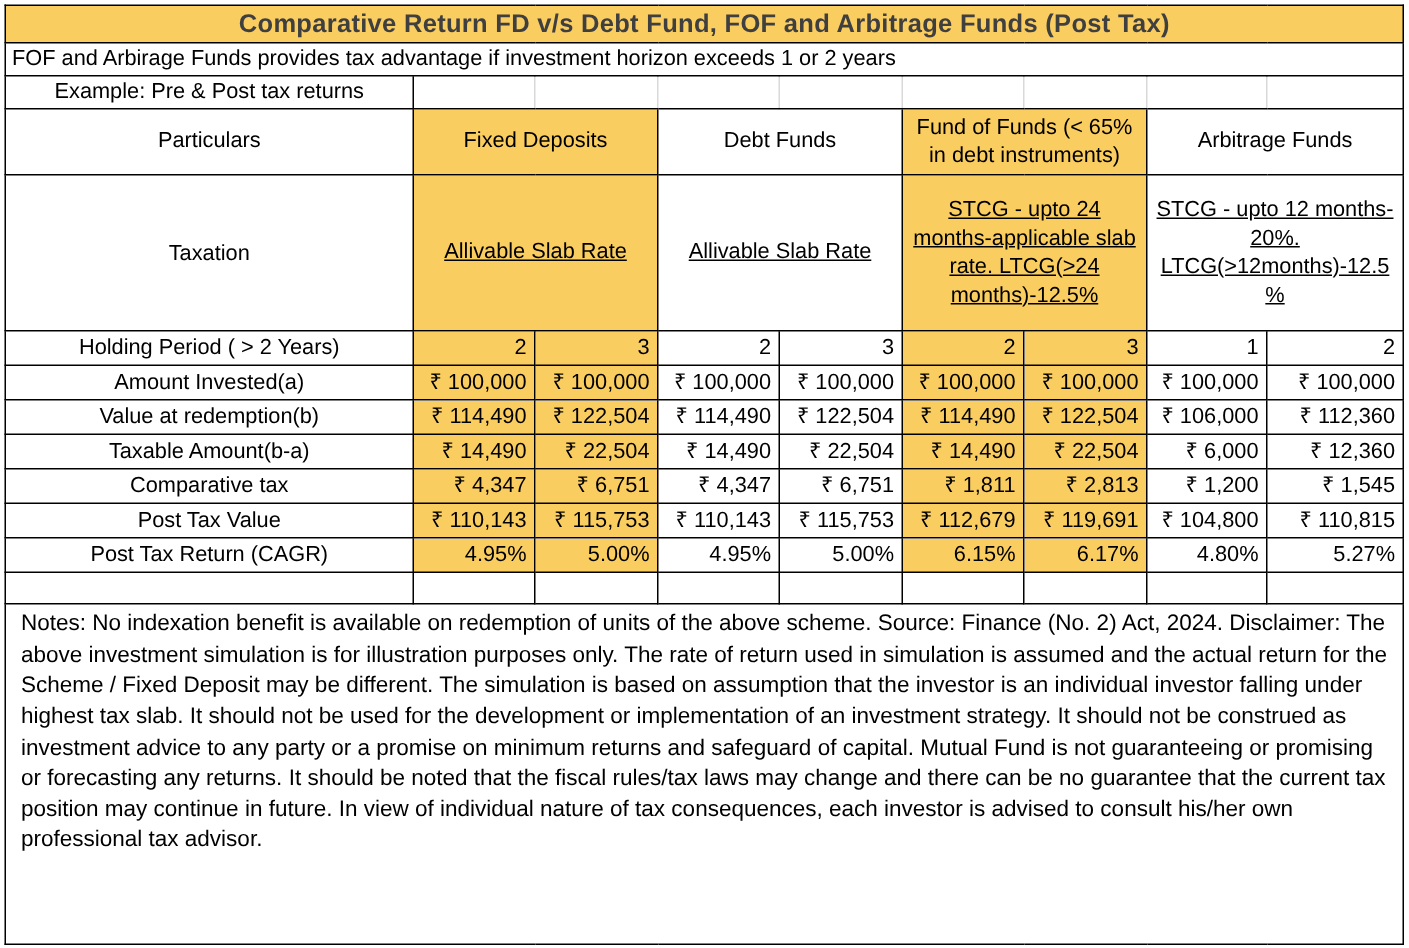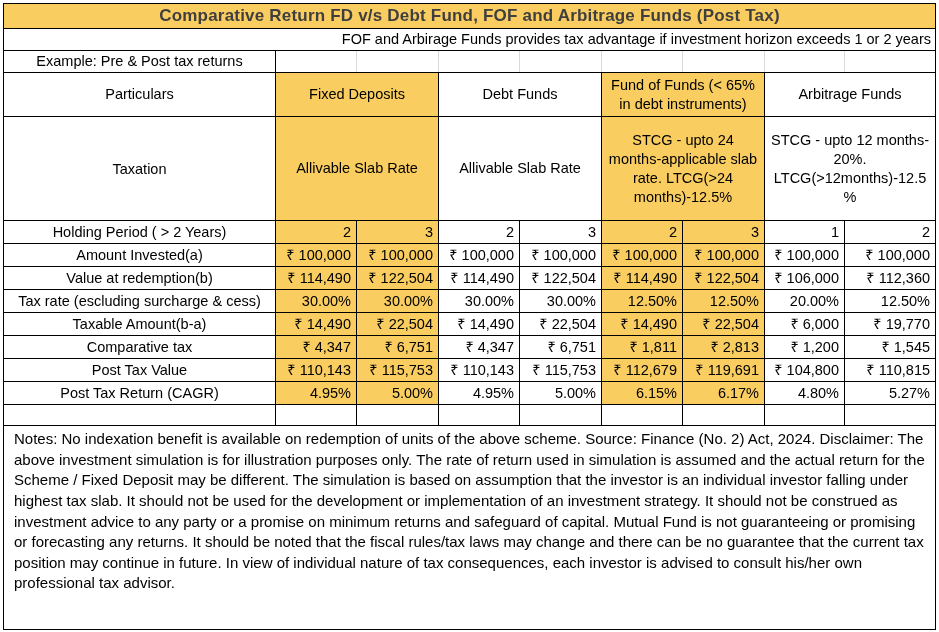--- a/index.html
+++ b/index.html
@@ -21,32 +21,32 @@
     line-height:1.25;
   }
   .yellow{background:var(--accent,#FACD60);}
   tr.h-title{height:25px;}
   td.title{
     font-size:17px;font-weight:bold;text-align:center;
     color:var(--title-color,#3F3F3F);
     letter-spacing:.2px;
   }
   tr.h-sub{height:22px;}
-  td.subtitle{text-align:right;}
+  td.subtitle{text-align:left;}
   tr.h-ex{height:22px;}
   td.lbl{text-align:center;}
   td.ghost{border-color:#d9d9d9;border-top-color:#000;border-bottom-color:#000;}
   td.gstart{border-left-color:#000;}
   td.gend{border-right-color:#000;}
   tr.h-groups{height:44px;}
   td.center{text-align:center;}
   tr.h-tax{height:94px;}
   td.taxcell{
     text-align:center;white-space:pre-line;
-    padding:14px 3px;line-height:1.3;
+    padding:14px 3px;line-height:1.3;text-decoration:underline;
   }
   tr.drow{height:23px;}
   td.num{text-align:right;padding-right:5px;}
   tr.empty-row{height:21px;}
   tr.notes-row td.notes{
     text-align:left;vertical-align:top;
     font-size:15px;line-height:1.37;
     padding:3px 10px;
   }
 </style>
@@ -127,40 +127,29 @@
         <td class="num yellow">₹ 114,490</td>
         <td class="num yellow">₹ 122,504</td>
         <td class="num">₹ 114,490</td>
         <td class="num">₹ 122,504</td>
         <td class="num yellow">₹ 114,490</td>
         <td class="num yellow">₹ 122,504</td>
         <td class="num">₹ 106,000</td>
         <td class="num">₹ 112,360</td>
       </tr>
       <tr class="drow">
-        <td class="lbl">Tax rate (escluding surcharge &amp; cess)</td>
-        <td class="num yellow">30.00%</td>
-        <td class="num yellow">30.00%</td>
-        <td class="num">30.00%</td>
-        <td class="num">30.00%</td>
-        <td class="num yellow">12.50%</td>
-        <td class="num yellow">12.50%</td>
-        <td class="num">20.00%</td>
-        <td class="num">12.50%</td>
-      </tr>
-      <tr class="drow">
         <td class="lbl">Taxable Amount(b-a)</td>
         <td class="num yellow">₹ 14,490</td>
         <td class="num yellow">₹ 22,504</td>
         <td class="num">₹ 14,490</td>
         <td class="num">₹ 22,504</td>
         <td class="num yellow">₹ 14,490</td>
         <td class="num yellow">₹ 22,504</td>
         <td class="num">₹ 6,000</td>
-        <td class="num">₹ 19,770</td>
+        <td class="num">₹ 12,360</td>
       </tr>
       <tr class="drow">
         <td class="lbl">Comparative tax</td>
         <td class="num yellow">₹ 4,347</td>
         <td class="num yellow">₹ 6,751</td>
         <td class="num">₹ 4,347</td>
         <td class="num">₹ 6,751</td>
         <td class="num yellow">₹ 1,811</td>
         <td class="num yellow">₹ 2,813</td>
         <td class="num">₹ 1,200</td>

